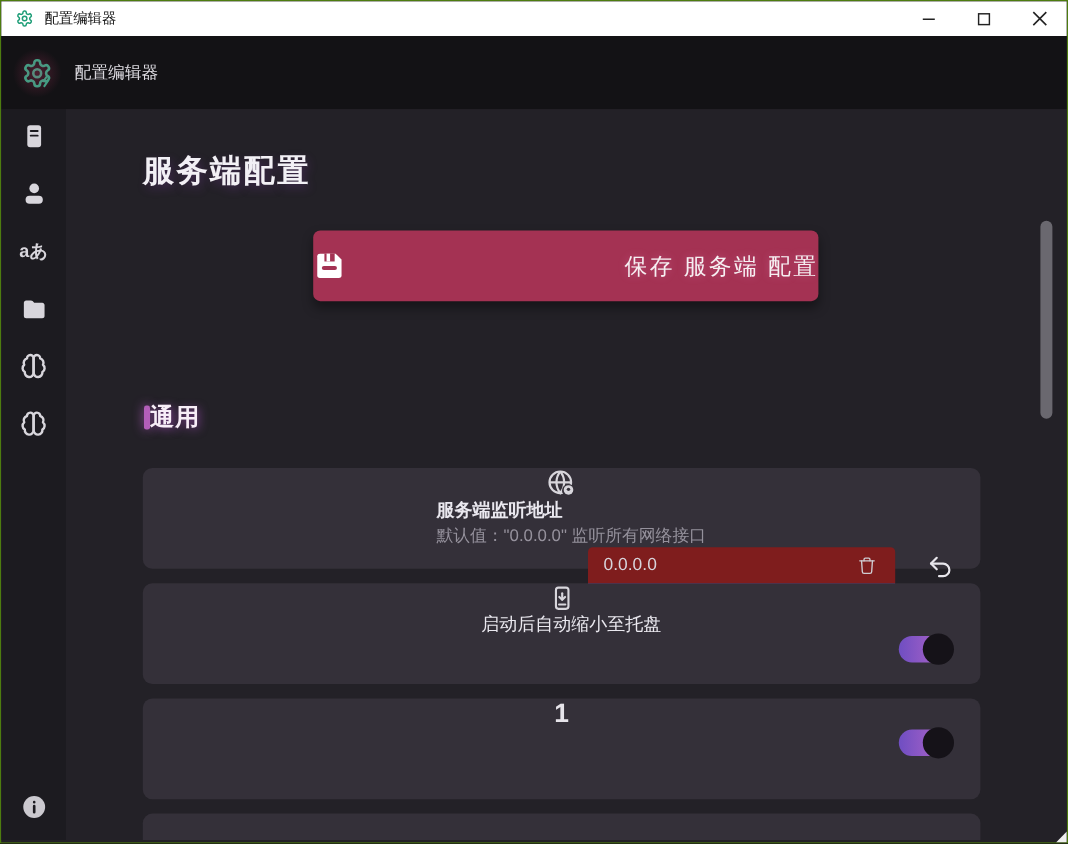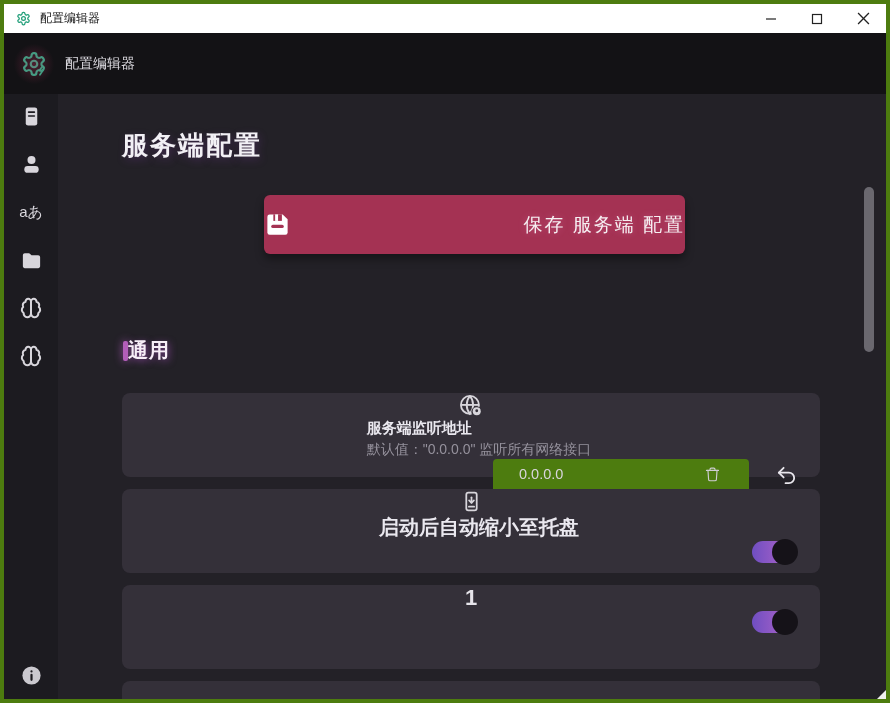--- a/index.html
+++ b/index.html
@@ -1,19 +1,19 @@
 <!DOCTYPE html>
 <html><head>
 <meta charset="utf-8">
 <style>
   * { margin:0; padding:0; box-sizing:border-box; }
   html,body { width:890px; height:703px; background:#0c0c0c; }
   body { font-family:"Liberation Sans","DejaVu Sans",sans-serif; }
 
-  .window{ position:relative; width:890px; height:703px; border:4px solid #4d7c0f;
+  .window{ position:relative; width:890px; height:703px; border:1px solid #4d7c0f;
            background:#232127; overflow:hidden; }
 
   
   .titlebar{ height:29px; background:#ffffff; display:flex; align-items:center; padding-left:12px; }
   .titlebar .tb-title{ font-size:12px; color:#111; margin-left:9px; }
   .win-controls{ margin-left:auto; display:flex; height:100%; }
   .win-btn{ width:46px; height:100%; display:flex; align-items:center; justify-content:center; cursor:default; }
   .win-btn svg{ stroke:#222; }
 
   
@@ -22,21 +22,21 @@
   .app-header .gear-wrap::before{ content:''; position:absolute; inset:-7px; border-radius:50%;
       background:radial-gradient(circle, rgba(186,55,100,0.34), transparent 68%); }
   .app-header .hdr-title{ font-size:14px; color:#dedce2; margin-left:17px; }
 
   
   .body-row{ display:flex; height:609px; }
   .sidebar{ width:54px; background:#1c1b20; position:relative; display:flex; flex-direction:column;
             align-items:center; padding-top:10px; flex-shrink:0; }
   .side-item{ width:34px; height:24px; margin-bottom:24px; display:flex; align-items:center;
               justify-content:center; color:#d8d6dc; cursor:pointer; }
-  .side-item.lang{ font-size:15px; font-weight:normal; letter-spacing:0; }
+  .side-item.lang{ font-size:15px; font-weight:bold; letter-spacing:0; }
   .side-bottom{ position:absolute; bottom:16px; left:0; width:54px; display:flex; justify-content:center; }
 
   .content{ position:relative; flex:1; background:#232127; overflow:hidden; }
 
   .page-title{ position:absolute; left:64px; top:34px; font-size:26px; font-weight:bold;
                color:#f2f0f5; letter-spacing:2px; text-shadow:2px 3px 8px rgba(130,60,170,0.30); }
 
   .save-btn{ position:absolute; left:206px; top:101px; width:421px; height:59px; background:#a43253;
              border:none; border-radius:6px; display:flex; align-items:center; justify-content:space-between;
              gap:46px; cursor:pointer; box-shadow:0 5px 9px rgba(0,0,0,0.38); }
@@ -49,26 +49,26 @@
   .section-title{ font-size:20px; font-weight:bold; color:#f7eef7;
                   text-shadow:2px 2px 7px rgba(186,85,211,0.55); letter-spacing:1px; }
 
   .cards{ position:absolute; left:64px; top:299px; width:698px; display:flex; flex-direction:column; gap:12px; }
   .card{ background:#343039; border-radius:8px; height:84px; display:flex; align-items:center;
          padding:0 22px; flex-shrink:0;flex-direction:column; }
   .card-icon{ width:44px; display:flex; align-items:center; justify-content:center; color:#d8d6dc; flex-shrink:0; }
   .card-icon.one{ font-size:22px; font-weight:bold; color:#e6e4ea; }
   .card-text{ margin-left:16px; display:flex; flex-direction:column; gap:3px; }
   .card-title{ font-size:15px; font-weight:bold; color:#eae8ef; }
-  .card-title.normal{ font-weight:bold; font-size:20px; }
+  .card-title.normal{ font-weight:normal; font-size:15px; }
   .card-desc{ font-size:14px; color:#95919c; }
   .card-control{ margin-left:auto; display:flex; align-items:center; }
 
-  .input-wrap{ width:256px; height:32px; background:#4d7c0f; border-radius:4px 4px 2px 2px;
-               border-bottom:2px solid #a44fd2; display:flex; align-items:center; padding:0 26px; }
+  .input-wrap{ width:256px; height:32px; background:#7f1d1d; border-radius:4px 4px 2px 2px;
+               border-bottom:2px solid #a44fd2; display:flex; align-items:center; padding:0 13px; }
   .input-wrap input{ flex:1; background:transparent; border:none; outline:none; color:#d8d5dc;
                font-size:14.5px; font-family:inherit; min-width:0; }
   .field-trash{ background:none; border:none; cursor:pointer; display:flex; padding:2px; }
   .undo-btn{ background:none; border:none; cursor:pointer; display:flex; margin-left:26px; }
 
   .toggle{ position:relative; width:44px; height:22px; border-radius:11px;
            background:linear-gradient(90deg,#6f4ec2,#b968c9); cursor:pointer; margin-right:2px; }
   .toggle .knob{ position:absolute; right:-2px; top:-2px; width:26px; height:26px; border-radius:50%;
            background:#151218; }
 

